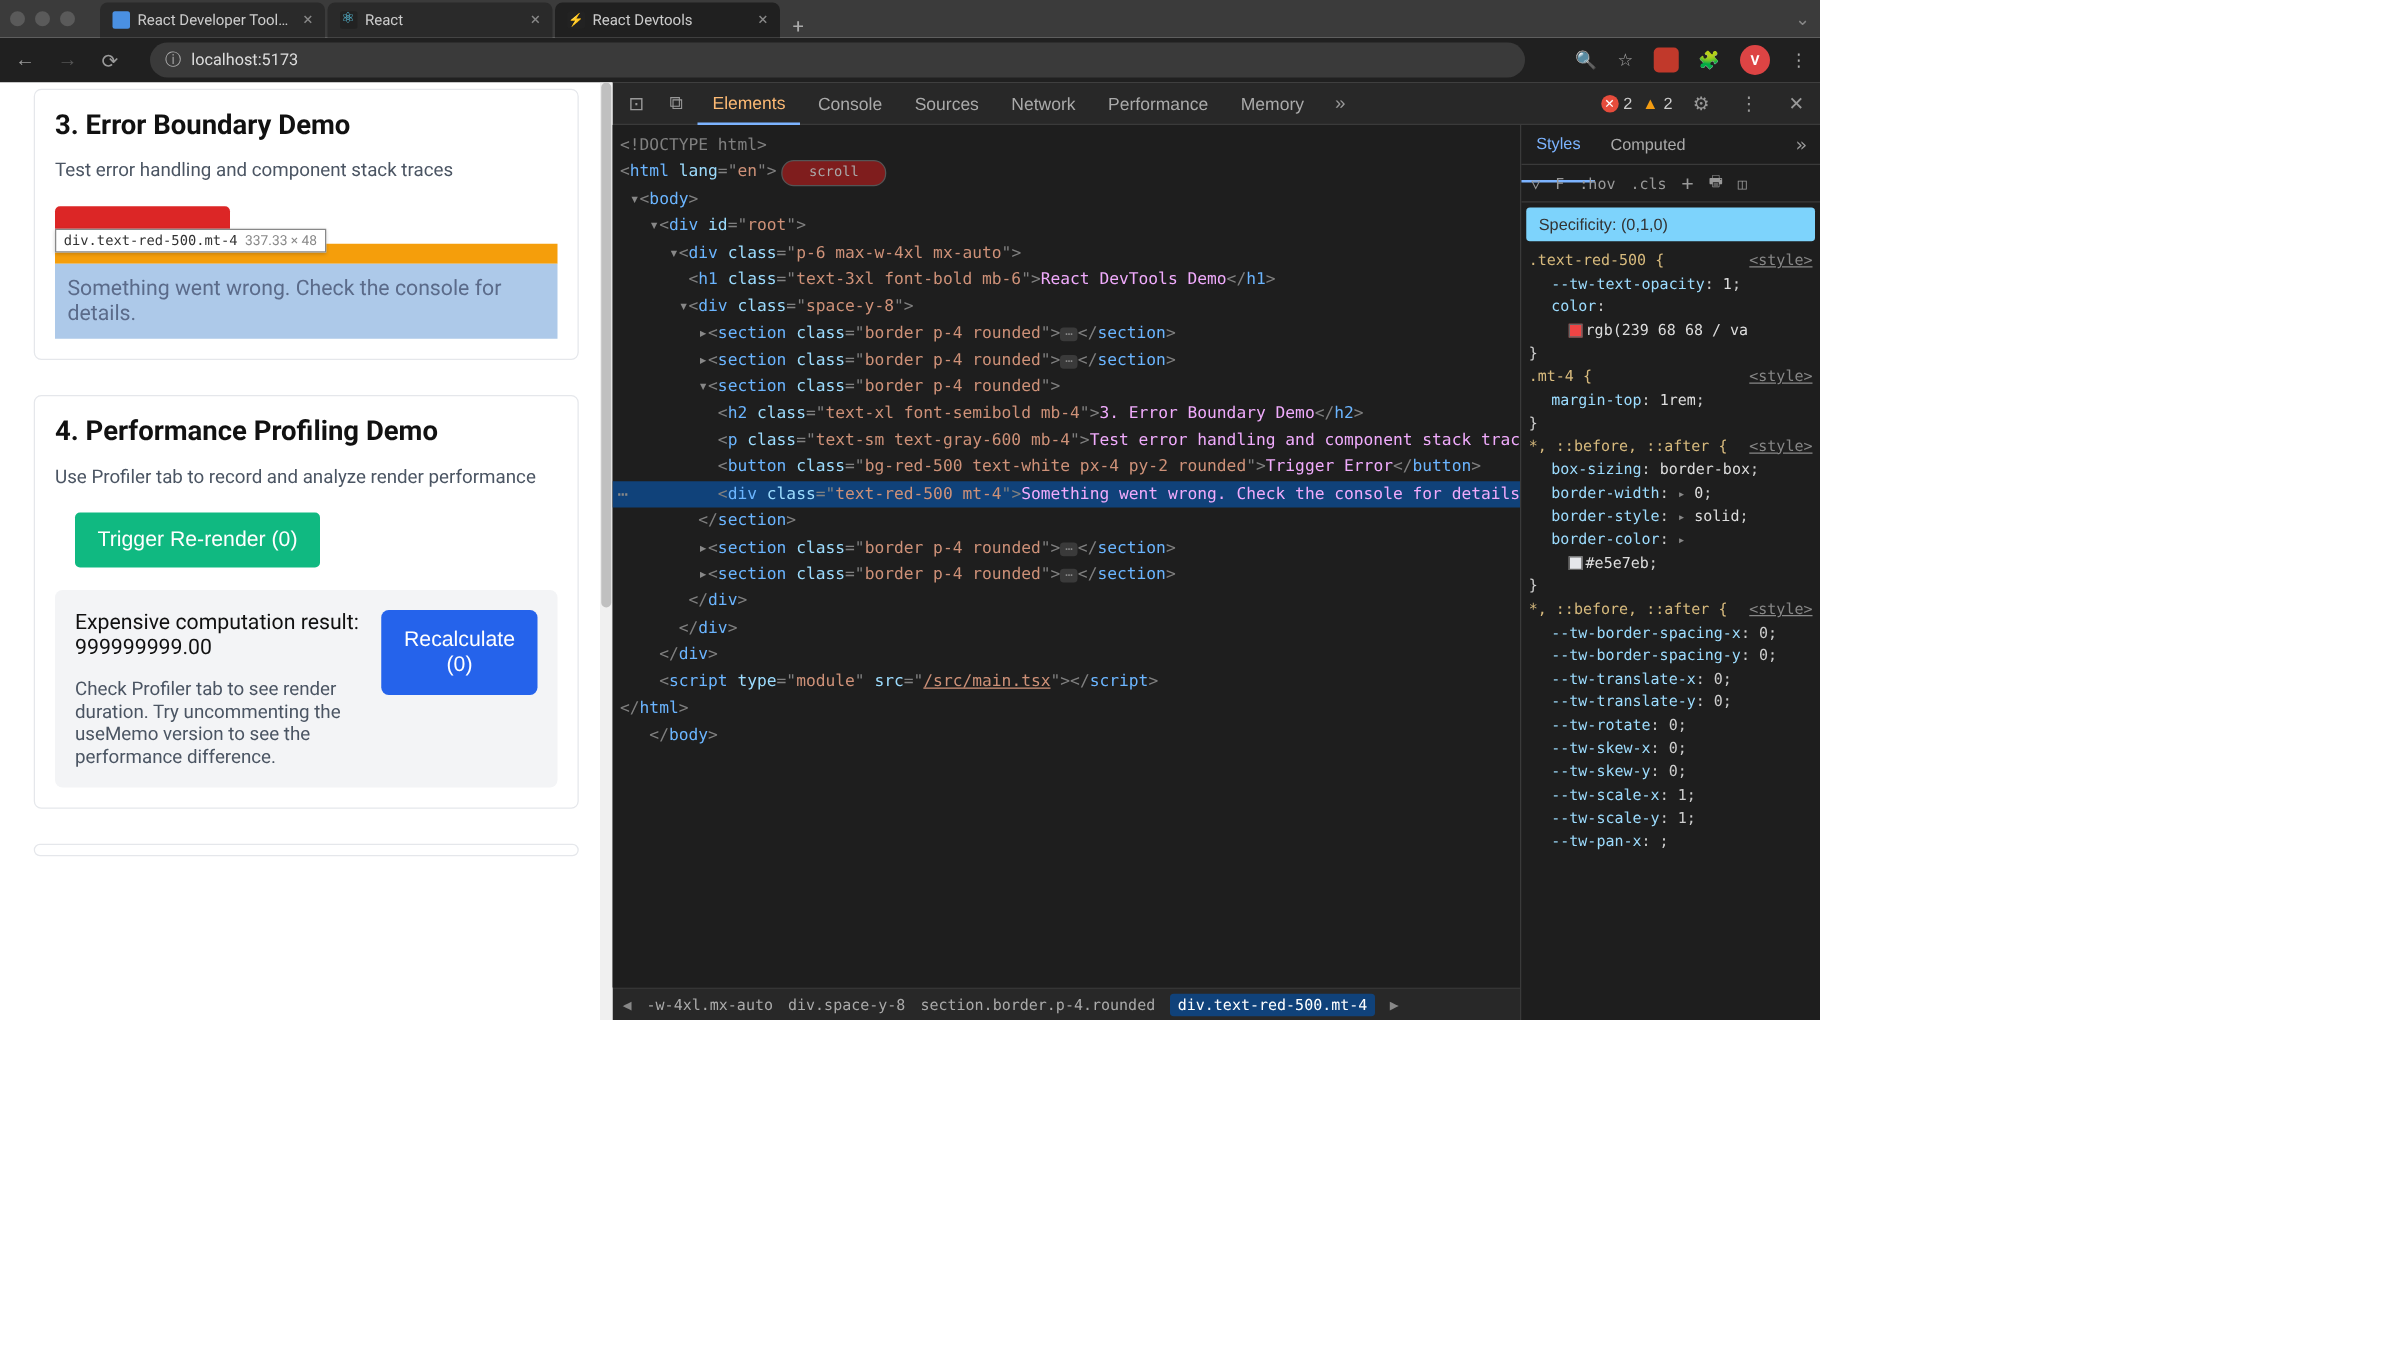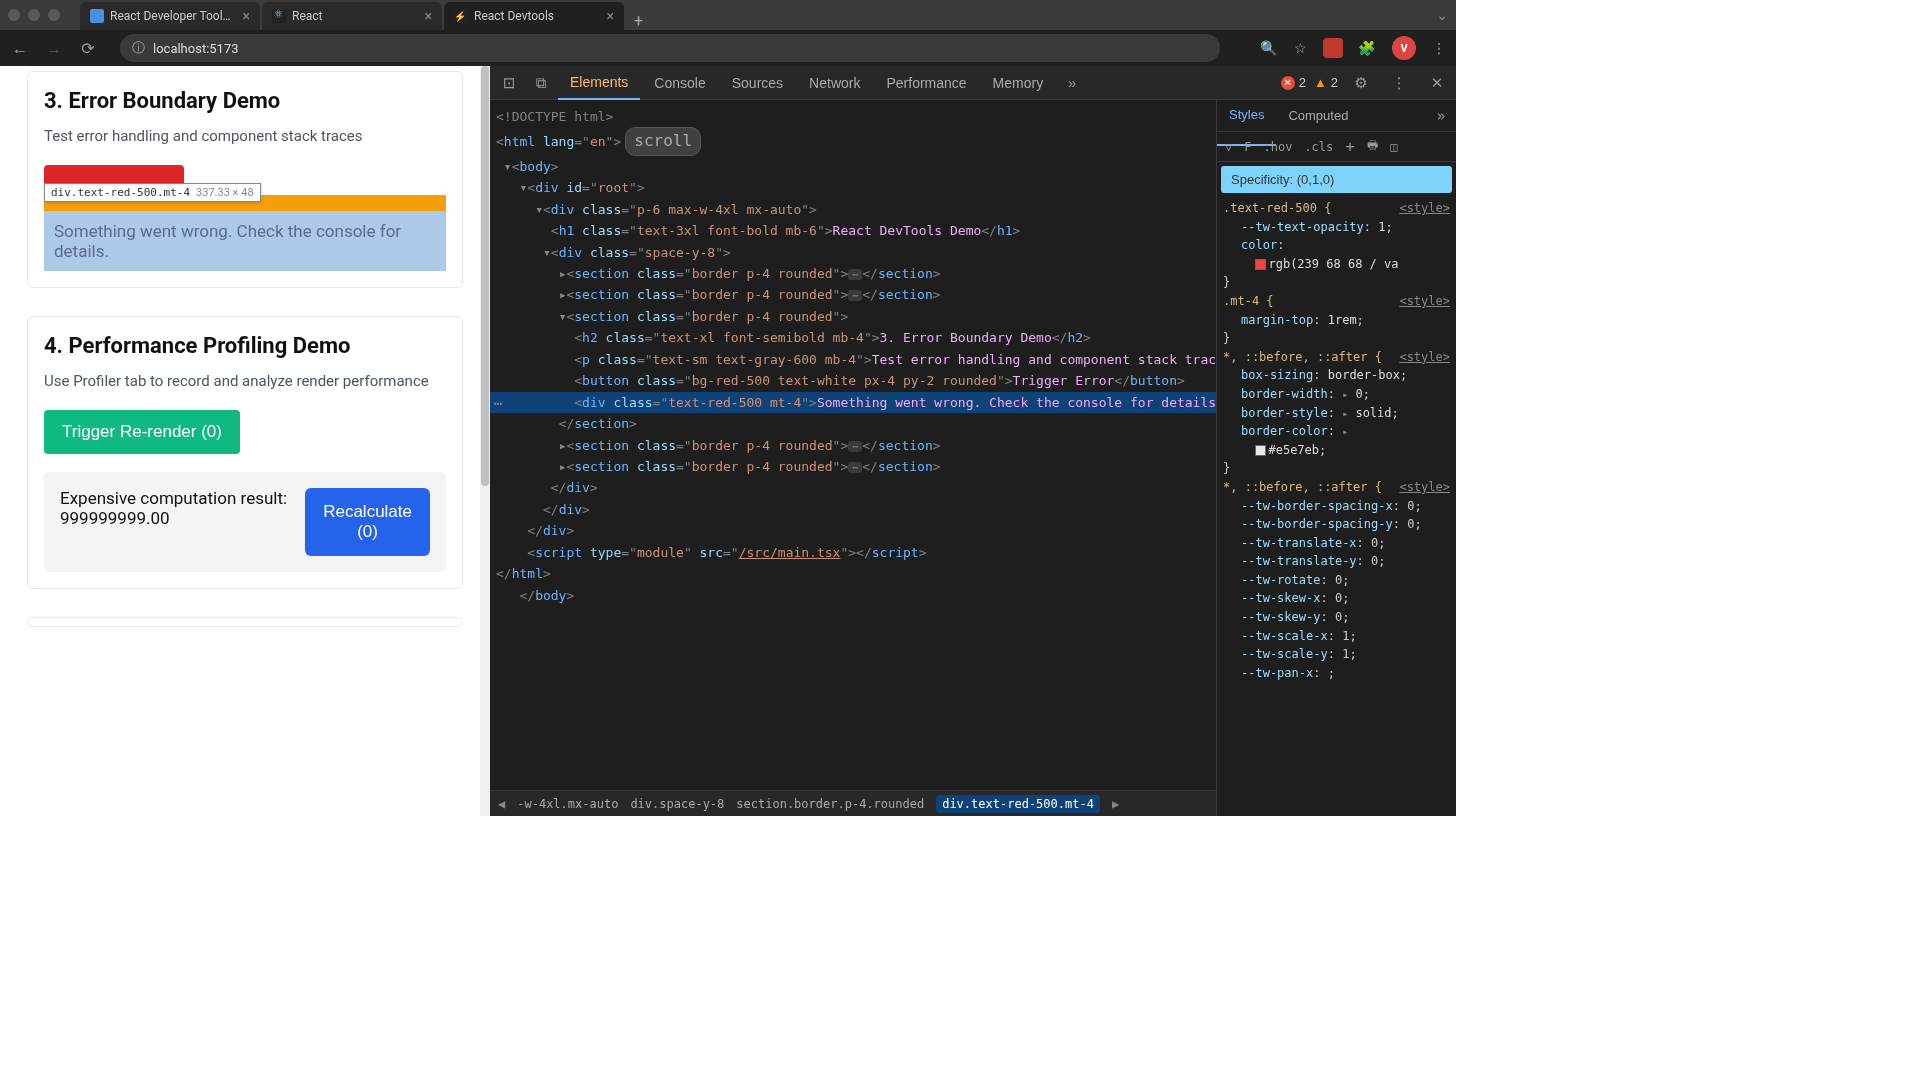--- a/index.html
+++ b/index.html
@@ -51,21 +51,21 @@
 .card-desc { font-size: 15px; color: #4b5563; margin-bottom: 20px; }
 
 .trigger-err-area { position: relative; margin-bottom: 8px;}
 .red-btn-peek { background: #dc2626; height: 22px; width: 140px; border-radius: 4px 4px 0 0;}
 .hover-tooltip { position: absolute; top: 18px; left: 0; background: #fff; border: 1px solid #888; padding: 2px 6px; font-size: 11px; display: flex; gap: 6px; z-index:5; box-shadow: 0 1px 3px rgba(0,0,0,0.2);}
 .tooltip-cls { font-family: monospace; color: #333; }
 .tooltip-dim { color: #888; }
 .orange-bar { background: #f59e0b; height: 16px; width: 100%; margin-top: 6px}
 .error-msg-box { background: #adc9e9; color: #5b6b8a; padding: 10px; font-size: 17px; margin-top:0;}
 
-.green-btn { background: #10b981; color: #fff; padding: 12px 18px; border-radius: 4px; font-size: 17px; border: none; cursor:pointer; }
+.green-btn { background: #10b981; color: #fff; padding: 12px 18px; border-radius: 4px; font-size: 17px; border: none; cursor:pointer;margin-left:16px; }
 .subcard { background: #f3f4f6; border-radius: 6px; padding: 16px; margin-top: 18px; display:flex; gap:12px; align-items:flex-start;}
 .subcard-text { font-size: 17px; color: #111; flex:1;}
 .blue-btn { background: #2563eb; color: #fff; padding: 14px 18px; border-radius: 6px; font-size: 17px; border: none; cursor:pointer; text-align:center;}
 .hint-text { font-size: 15px; color: #4b5563; margin-top: 14px; }
 
 
 .devtools { flex: 1; background: #1e1e1e; color: #ccc; display: flex; flex-direction: column; font-family: -apple-system, sans-serif; font-size: 13px; min-width: 0;}
 .dt-tabs { display: flex; align-items: center; height: 34px; border-bottom: 1px solid #3a3a3a; padding: 0 4px; gap: 2px; background: #282828;}
 .dt-icon-btn { width: 30px; height: 30px; display:flex; align-items:center; justify-content:center; color:#999; cursor:pointer; font-size:15px;}
 .dt-tab { padding: 8px 12px; color: #aaa; cursor:pointer; font-size: 14px;}
@@ -81,21 +81,21 @@
 .el-tree { flex: 1; background: #1e1e1e; font-family: Menlo, monospace; font-size: 13px; padding: 6px 0; overflow: hidden; line-height: 1.65; position:relative;}
 .el-line { white-space: pre; padding: 0 6px;}
 .el-line.sel { background: #10427a; }
 .el-hover-dots { position:absolute; left:4px; color:#888; font-size:14px;}
 .tg { color: #6bb5ff; }
 .at { color: #9cdcfe; }
 .st { color: #ce9178; }
 .pu { color: #808080; }
 .tx { color: #f0abfc; }
 .tri { color:#888;}
-.scroll-pill { display:inline-block; background:#404040; border:1px solid #555; border-radius:10px; padding:0 8px; font-size:16px; color:#aaa; margin-left:4px;}
+.scroll-pill { display:inline-block; background:#7f1d1d; border:1px solid #555; border-radius:10px; padding:0 21px; font-size:11px; color:#aaa; margin-left:4px;}
 .ellips { background:#3a3a3a; border-radius:3px; padding:0 4px; color:#888; font-size:10px;}
 
 .breadcrumb { height: 26px; background: #282828; border-top:1px solid #3a3a3a; display:flex; align-items:center; padding: 0 8px; font-size:12px; color:#aaa; font-family: Menlo, monospace; gap: 12px; overflow:hidden;}
 .bc-item { cursor:pointer; white-space:nowrap;}
 .bc-item.active { color:#fff; background:#10427a; padding:2px 6px; border-radius:3px;}
 .bc-nav { color:#888; cursor:pointer;}
 
 
 .styles-pane { width: 240px; background: #1e1e1e; border-left: 1px solid #3a3a3a; display:flex; flex-direction:column; font-family: Menlo, monospace; font-size:12px; overflow:hidden;}
 .sp-tabs { display:flex; height: 32px; border-bottom:1px solid #3a3a3a; align-items:center;}
@@ -183,20 +183,21 @@
         </div>
       </div>
 
       <div class="card">
         <h2>4. Performance Profiling Demo</h2>
         <p class="card-desc">Use Profiler tab to record and analyze render performance</p>
         <button class="green-btn">Trigger Re-render (0)</button>
         <div class="subcard">
           <div>
             <div class="subcard-text">Expensive computation result: 999999999.00</div>
+            <div class="hint-text">Check Profiler tab to see render duration. Try uncommenting the useMemo version to see the performance difference.</div>
           </div>
           <button class="blue-btn">Recalculate (0)</button>
         </div>
       </div>
       <div class="card" style="height:10px; padding:0; margin-bottom:0;"></div>
     </div>
     <div class="app-scrollbar">
       <div class="app-scrollthumb"></div>
     </div>
   </div>

